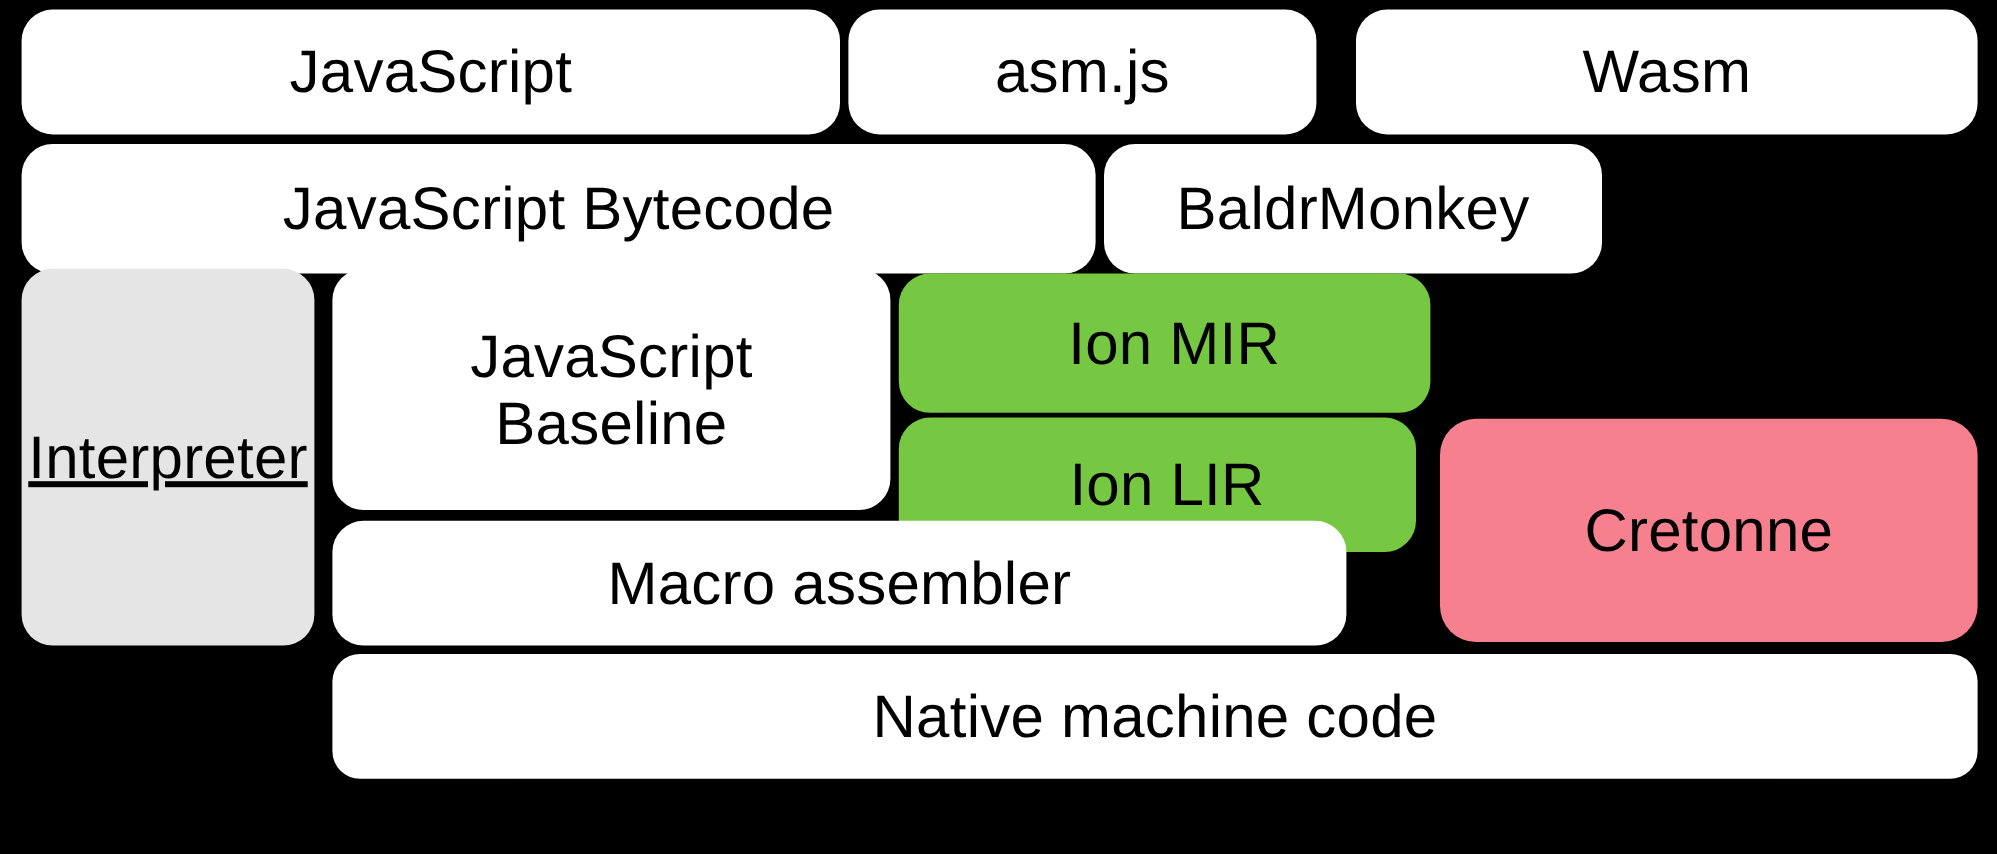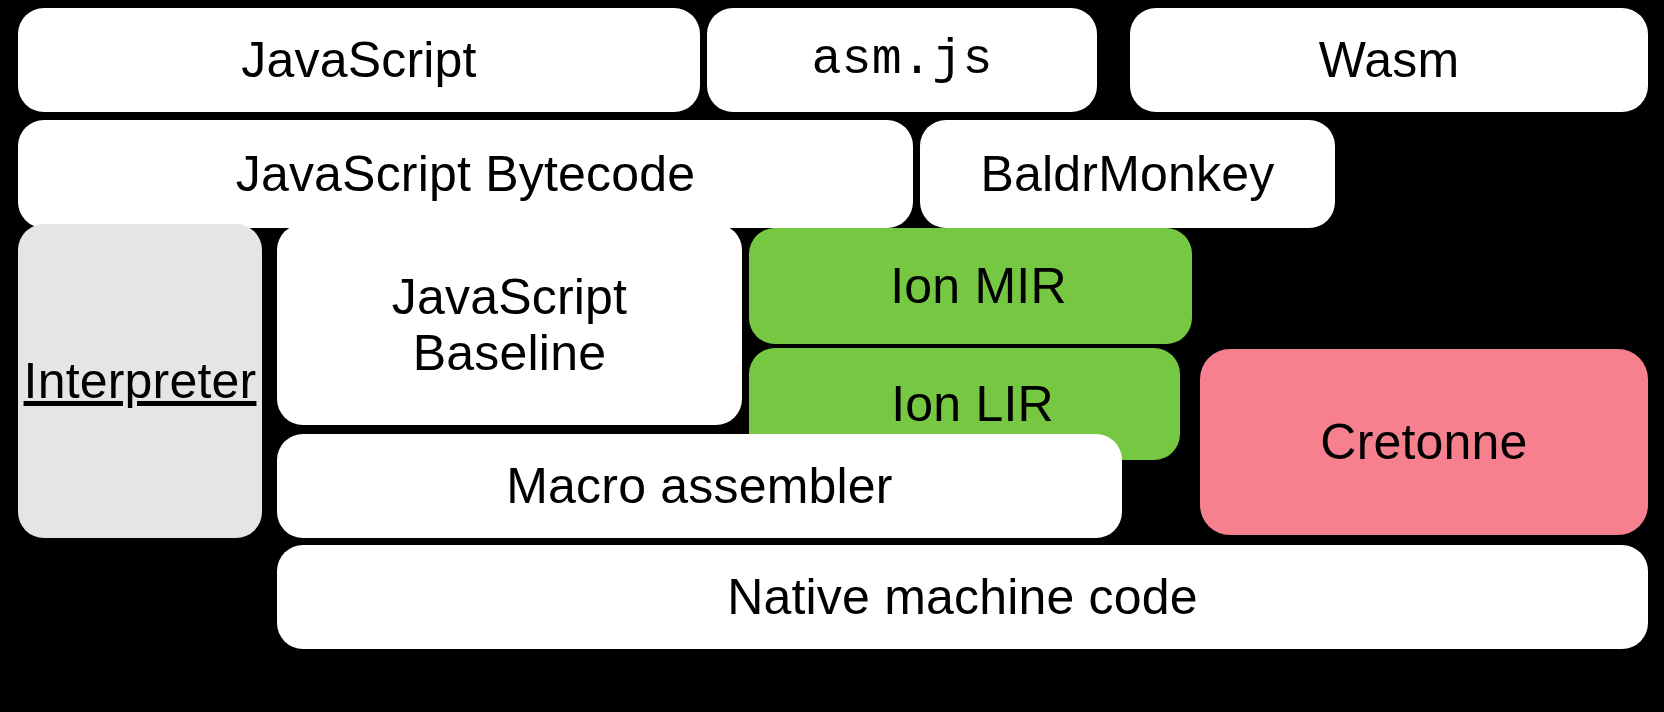--- a/index.html
+++ b/index.html
@@ -36,37 +36,37 @@
     white-space: pre-line;
     user-select: none;
   }
   .fill-white { background: #ffffff; }
   .fill-gray  { background: #e5e5e5; text-decoration: underline; }
   .fill-green { background: #76c843; padding-left: 26px; }
   .fill-pink  { background: #f7808f; }
 
   
   .n-javascript      { left: 18px;   top: 8px;   width: 682px; height: 104px; }
-  .n-asmjs           { left: 707px;  top: 8px;   width: 390px; height: 104px; font-family: Liberation Mono, monospace; }
+  .n-asmjs           { left: 707px;  top: 8px;   width: 390px; height: 104px; }
   .n-wasm            { left: 1130px; top: 8px;   width: 518px; height: 104px; }
 
   
   .n-js-bytecode     { left: 18px;   top: 120px; width: 895px; height: 108px; }
   .n-baldrmonkey     { left: 920px;  top: 120px; width: 415px; height: 108px; }
 
   
   .n-interpreter     { left: 18px;   top: 224px; width: 244px; height: 314px; }
   .n-js-baseline     { left: 277px;  top: 224px; width: 465px; height: 201px; }
   .n-ion-mir         { left: 749px;  top: 228px; width: 443px; height: 116px; }
   .n-ion-lir         { left: 749px;  top: 348px; width: 431px; height: 112px; }
   .n-cretonne        { left: 1200px; top: 349px; width: 448px; height: 186px; border-radius: 30px; }
   .n-macro-assembler { left: 277px;  top: 434px; width: 845px; height: 104px; }
 
   
-  .n-native-code     { left: 277px;  top: 545px; width: 1371px; height: 104px; }
+  .n-native-code     { left: 277px;  top: 545px; width: 1371px; height: 104px; border-radius: 23px; }
 </style>
 </head>
 <body>
 
 <div id="diagram">
 
   <div class="node fill-white n-javascript">JavaScript</div>
 
   <div class="node fill-white n-asmjs">asm.js</div>
 

